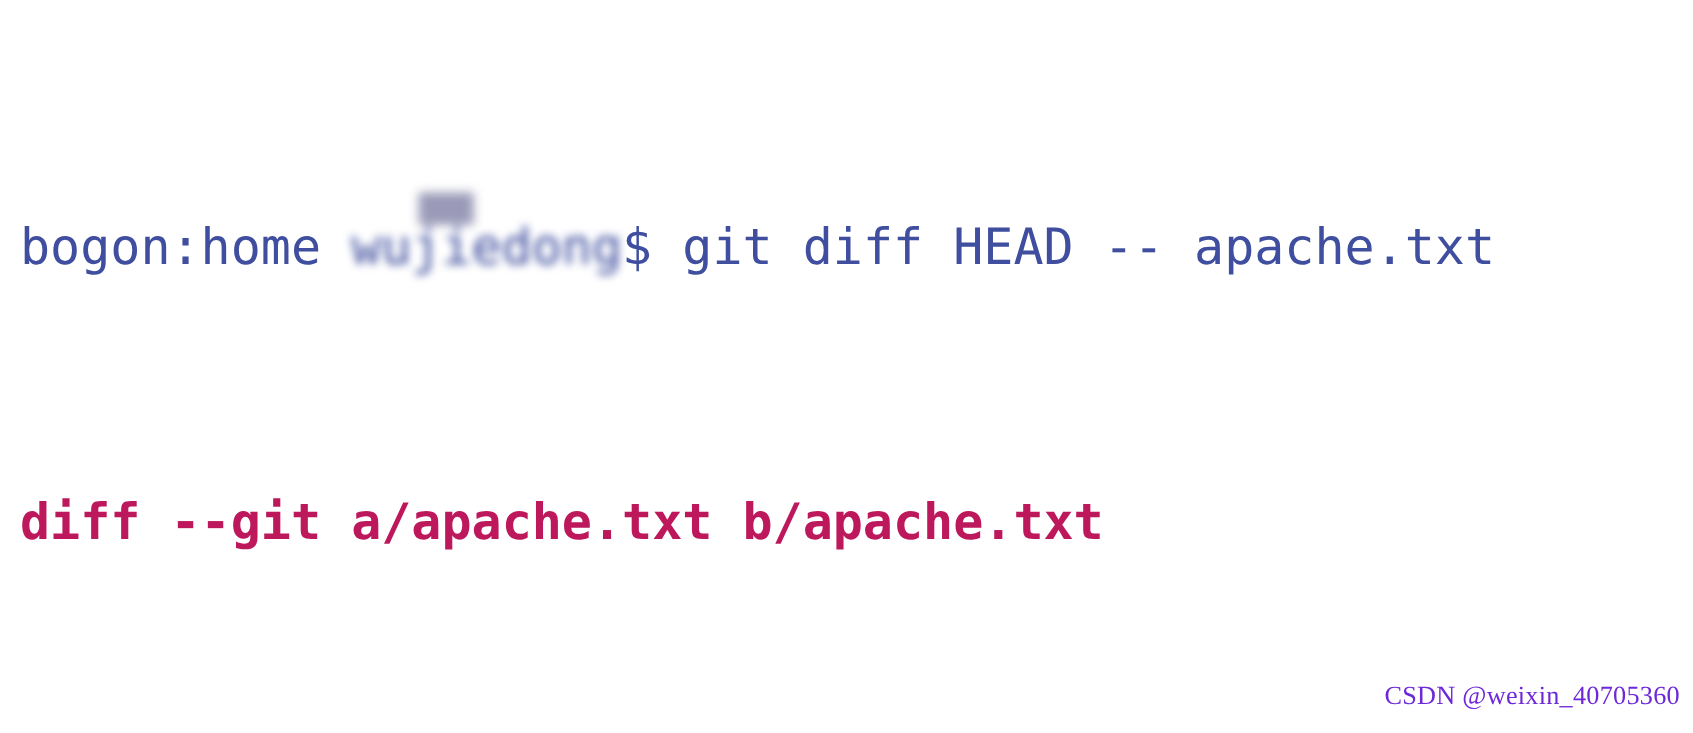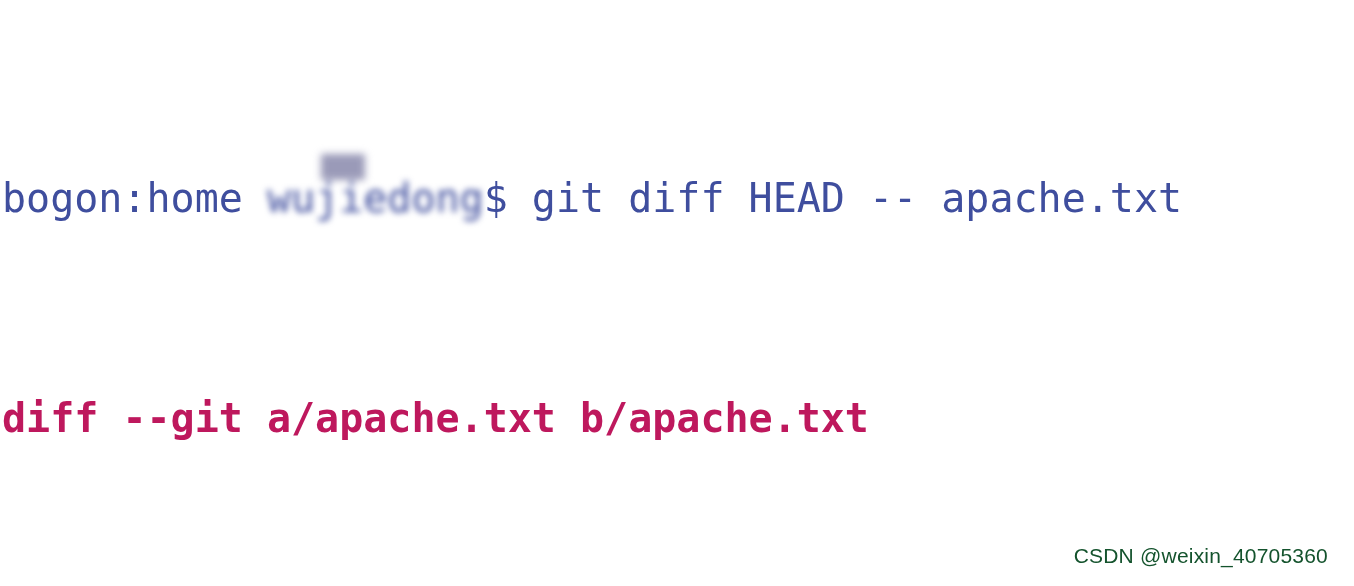--- a/index.html
+++ b/index.html
@@ -17,21 +17,21 @@
     overflow: hidden;
     font-family: "DejaVu Sans Mono", "Liberation Mono", monospace;
     font-size: 40px;
     line-height: 44px;
     letter-spacing: 0px;
     white-space: pre;
   }
 
   .term-line {
     height: 44px;
-    padding-left: 2px;
+    padding-left: 16px;
     white-space: pre;
     overflow: visible;
   }
 
   
   .role-prompt   { color: #3F4E9E; font-weight: normal; }
   .role-meta     { color: #be185d; font-weight: bold; }
 
   
   .prompt-host { color: #3F4E9E; }
@@ -49,27 +49,27 @@
     top: -22px;
     width: 44px;
     height: 26px;
     background: #9a9ab8;
     filter: blur(2px);
     -webkit-filter: blur(2px);
   }
 
   #watermark {
     position: absolute;
-    right: 26px;
+    right: 10px;
     bottom: 8px;
-    font-family: Liberation Sans, sans-serif;
+    font-family: Liberation Serif, serif;
     font-size: 21px;
     font-weight: normal;
     letter-spacing: 0.2px;
-    color: #14532d;
+    color: #6d28d9;
     white-space: pre;
     pointer-events: none;
   }
 </style>
 </head>
 <body>
 
 <div id="terminal">
 
   

